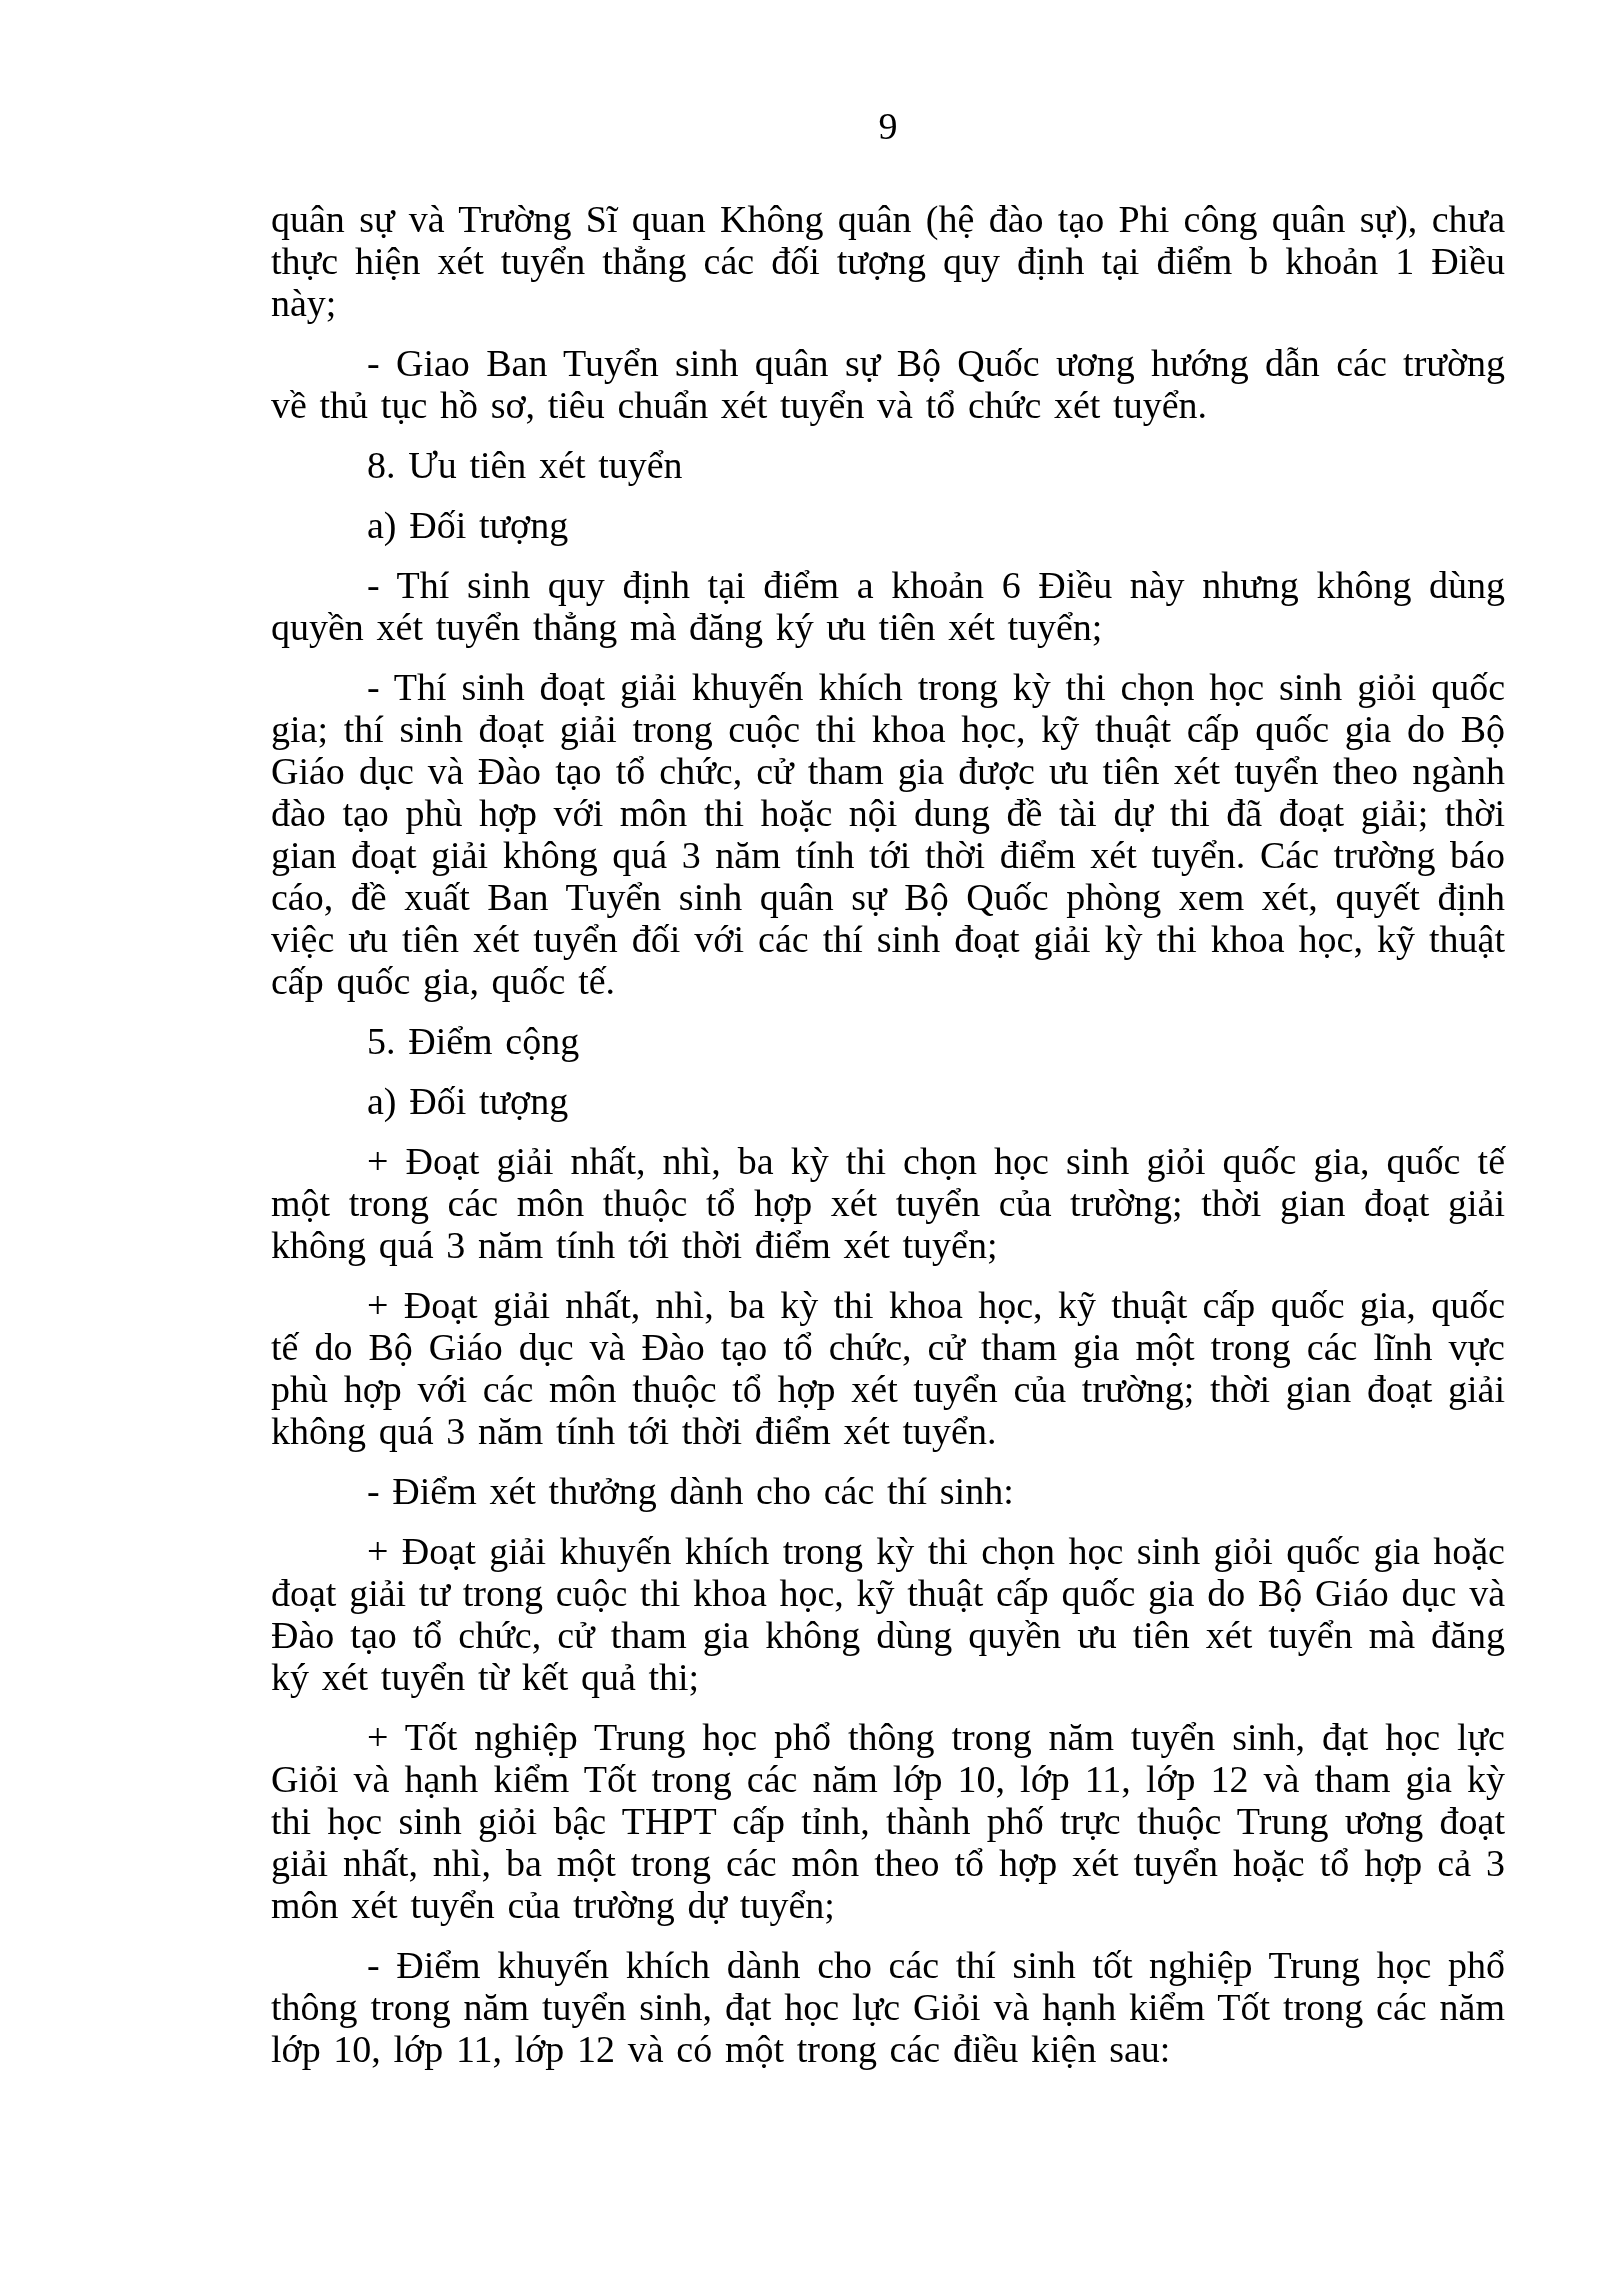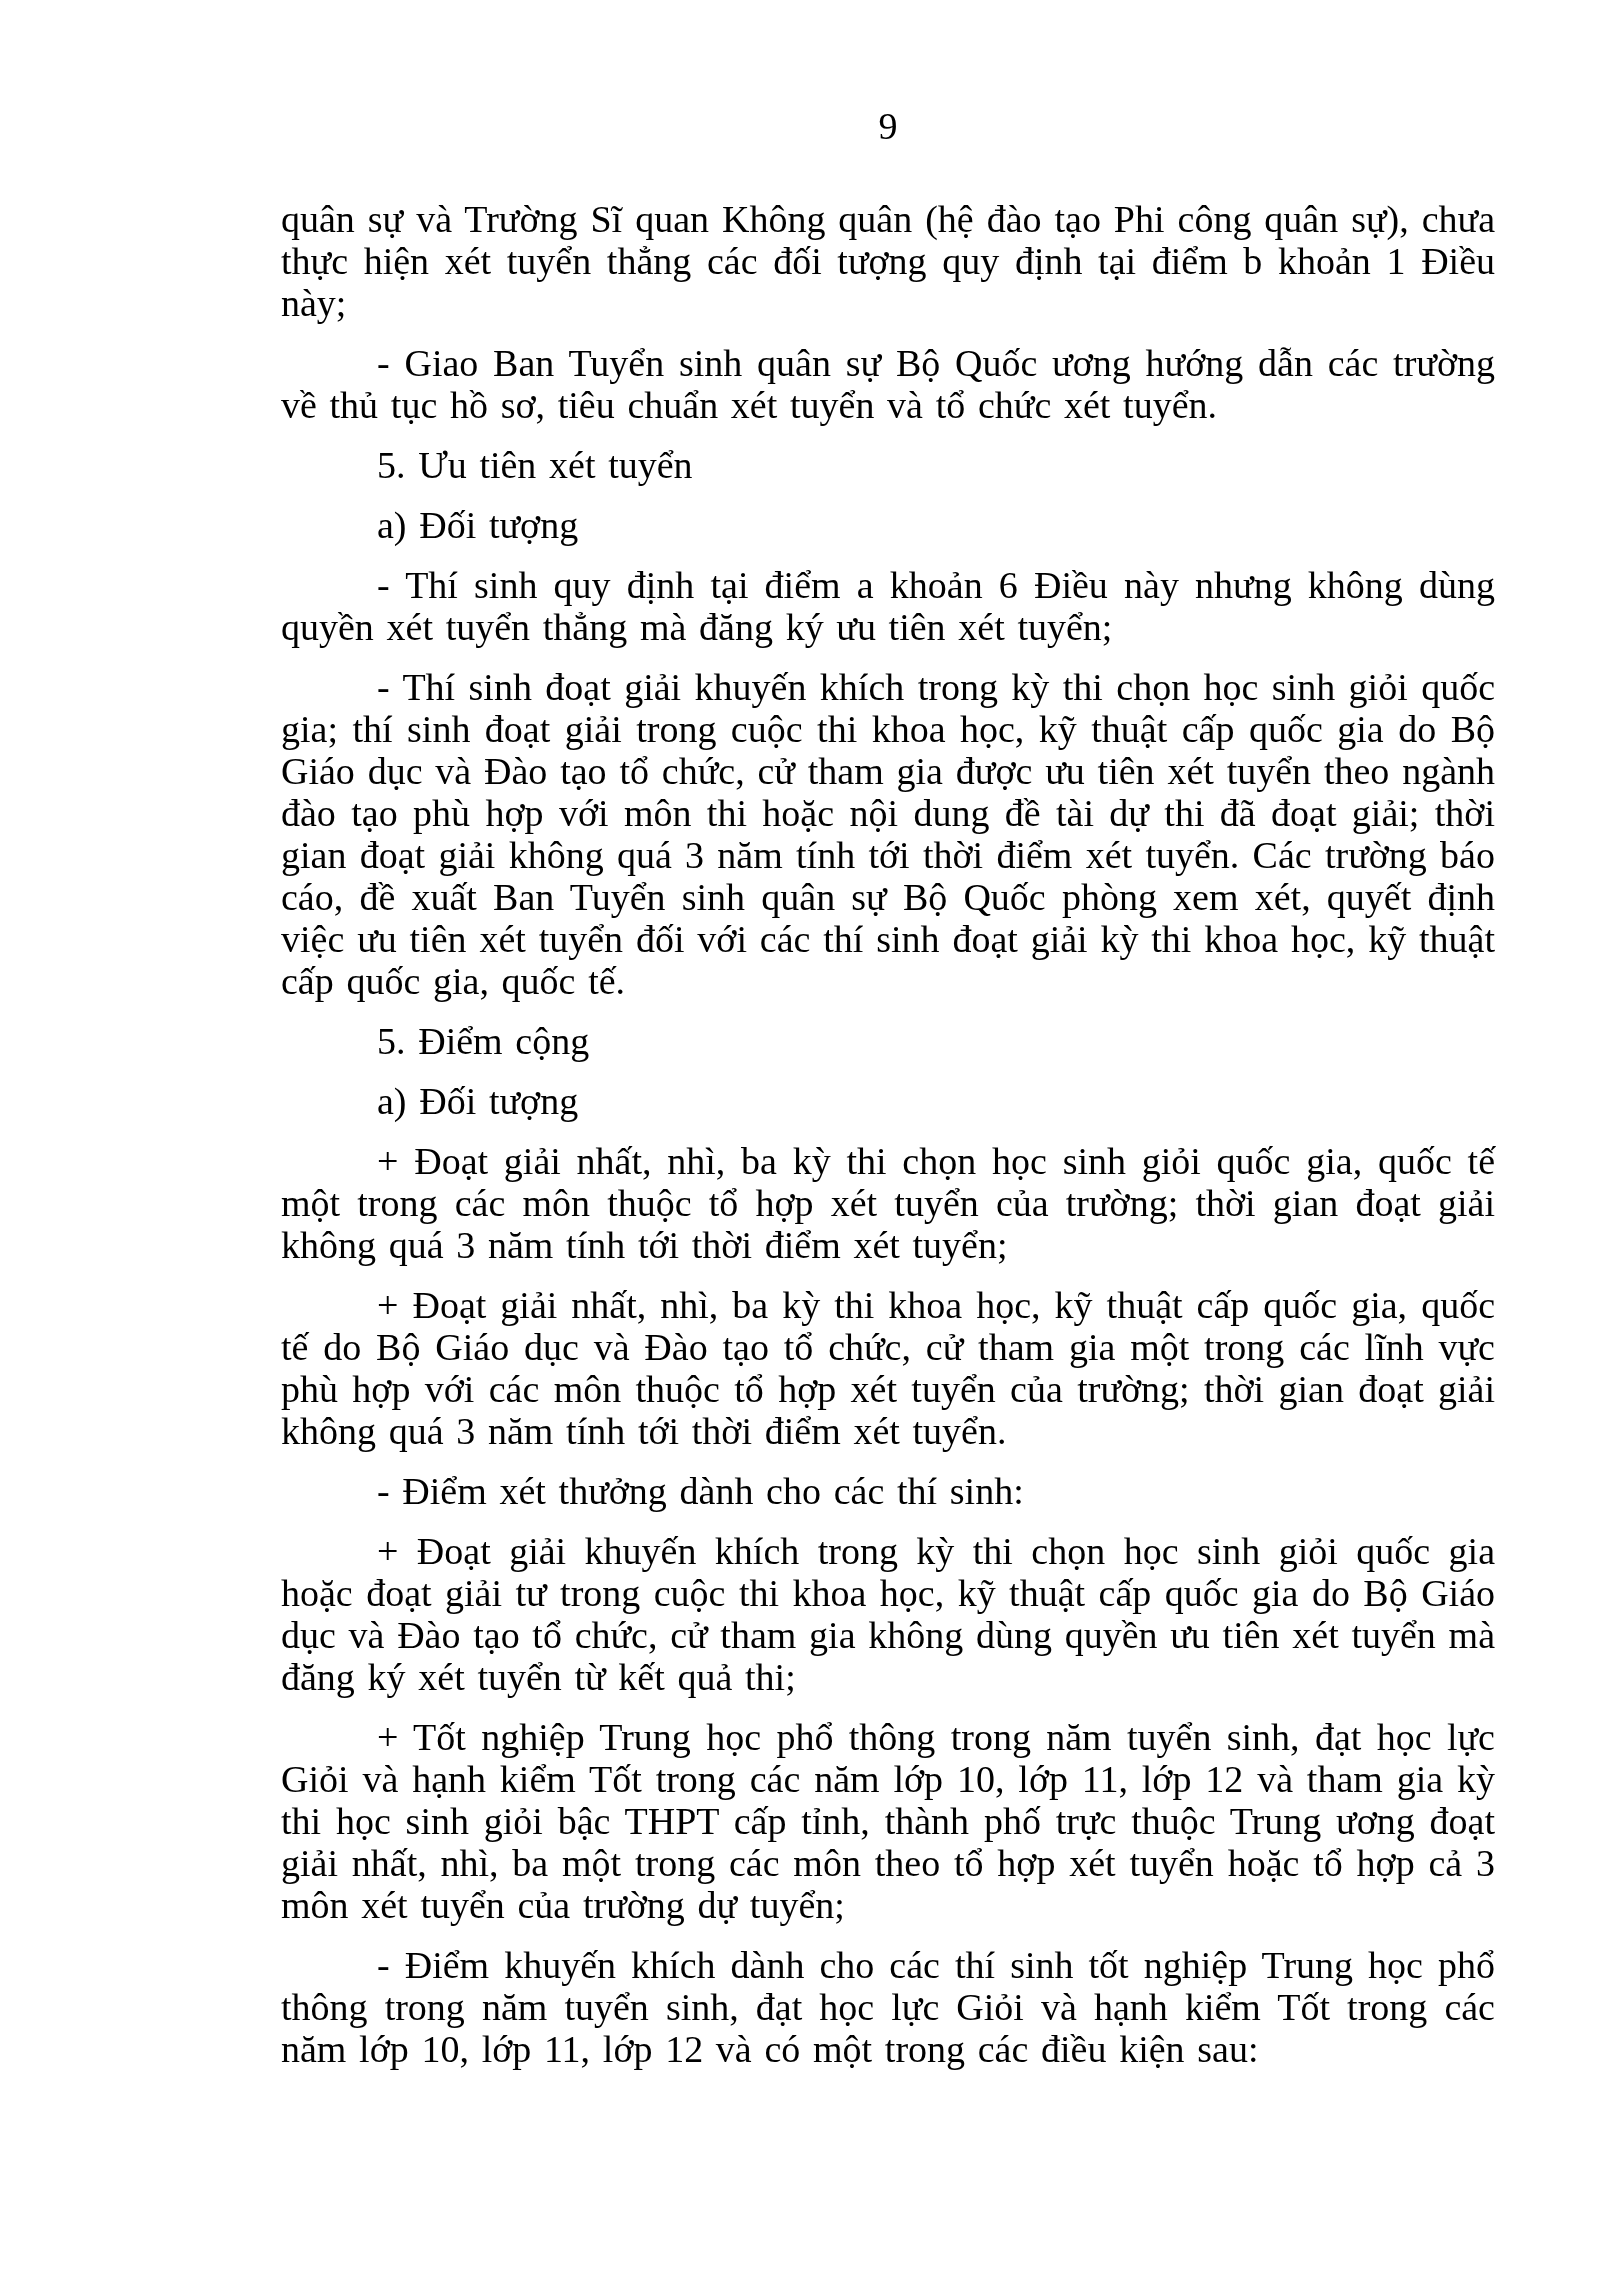--- a/index.html
+++ b/index.html
@@ -23,40 +23,40 @@
   }
   .page-number {
     font-size: 38px;
     line-height: 42px;
     text-align: center;
     margin: 0 0 51px 0;
   }
   .para {
     font-size: 38px;
     line-height: 42px;
-    margin: 18px 10px;
+    margin: 18px 0;
     text-align: justify;
     word-spacing: 3.2px;
   }
   .para.first {
     margin-top: 0;
   }
   .indent {
     text-indent: 96px;
   }
 </style>
 </head>
 <body>
 
 <div class="page">
   <div class="page-number">9</div>
 
   <p class="para first">quân sự và Trường Sĩ quan Không quân (hệ đào tạo Phi công quân sự), chưa thực hiện xét tuyển thẳng các đối tượng quy định tại điểm b khoản 1 Điều này;</p>
   <p class="para indent">- Giao Ban Tuyển sinh quân sự Bộ Quốc ương hướng dẫn các trường về thủ tục hồ sơ, tiêu chuẩn xét tuyển và tổ chức xét tuyển.</p>
-  <p class="para indent">5. Ưu tiên xét tuyển</p>
+  <p class="para indent">8. Ưu tiên xét tuyển</p>
   <p class="para indent">a) Đối tượng</p>
   <p class="para indent">- Thí sinh quy định tại điểm a khoản 6 Điều này nhưng không dùng quyền xét tuyển thẳng mà đăng ký ưu tiên xét tuyển;</p>
   <p class="para indent">- Thí sinh đoạt giải khuyến khích trong kỳ thi chọn học sinh giỏi quốc gia; thí sinh đoạt giải trong cuộc thi khoa học, kỹ thuật cấp quốc gia do Bộ Giáo dục và Đào tạo tổ chức, cử tham gia được ưu tiên xét tuyển theo ngành đào tạo phù hợp với môn thi hoặc nội dung đề tài dự thi đã đoạt giải; thời gian đoạt giải không quá 3 năm tính tới thời điểm xét tuyển. Các trường báo cáo, đề xuất Ban Tuyển sinh quân sự Bộ Quốc phòng xem xét, quyết định việc ưu tiên xét tuyển đối với các thí sinh đoạt giải kỳ thi khoa học, kỹ thuật cấp quốc gia, quốc tế.</p>
   <p class="para indent">5. Điểm cộng</p>
   <p class="para indent">a) Đối tượng</p>
   <p class="para indent">+ Đoạt giải nhất, nhì, ba kỳ thi chọn học sinh giỏi quốc gia, quốc tế một trong các môn thuộc tổ hợp xét tuyển của trường; thời gian đoạt giải không quá 3 năm tính tới thời điểm xét tuyển;</p>
   <p class="para indent">+ Đoạt giải nhất, nhì, ba kỳ thi khoa học, kỹ thuật cấp quốc gia, quốc tế do Bộ Giáo dục và Đào tạo tổ chức, cử tham gia một trong các lĩnh vực phù hợp với các môn thuộc tổ hợp xét tuyển của trường; thời gian đoạt giải không quá 3 năm tính tới thời điểm xét tuyển.</p>
   <p class="para indent">- Điểm xét thưởng dành cho các thí sinh:</p>
   <p class="para indent">+ Đoạt giải khuyến khích trong kỳ thi chọn học sinh giỏi quốc gia hoặc đoạt giải tư trong cuộc thi khoa học, kỹ thuật cấp quốc gia do Bộ Giáo dục và Đào tạo tổ chức, cử tham gia không dùng quyền ưu tiên xét tuyển mà đăng ký xét tuyển từ kết quả thi;</p>
   <p class="para indent">+ Tốt nghiệp Trung học phổ thông trong năm tuyển sinh, đạt học lực Giỏi và hạnh kiểm Tốt trong các năm lớp 10, lớp 11, lớp 12 và tham gia kỳ thi học sinh giỏi bậc THPT cấp tỉnh, thành phố trực thuộc Trung ương đoạt giải nhất, nhì, ba một trong các môn theo tổ hợp xét tuyển hoặc tổ hợp cả 3 môn xét tuyển của trường dự tuyển;</p>

